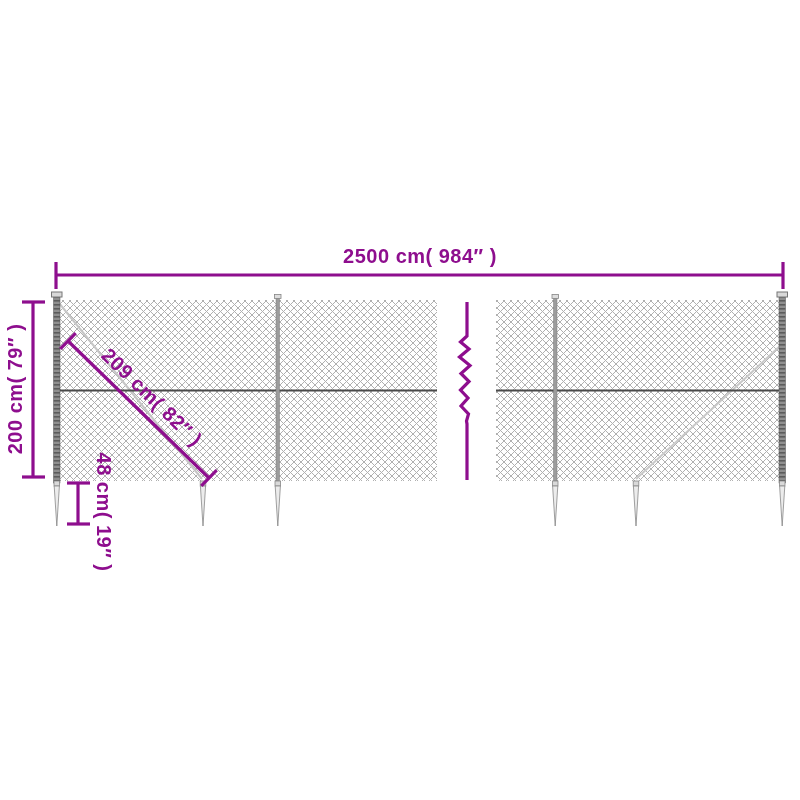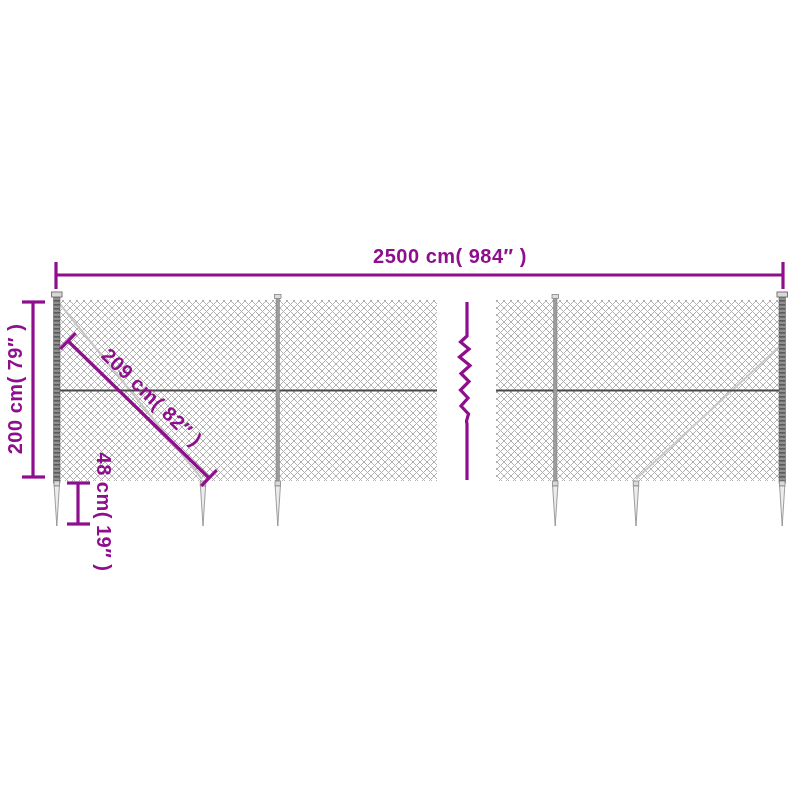--- a/index.html
+++ b/index.html
@@ -13,21 +13,21 @@
   #fence-svg{position:absolute;left:0;top:0;}
   .dim-label{
     position:absolute;
     color:#8E0E8E;
     font-weight:bold;
     font-size:20px;
     white-space:nowrap;
     letter-spacing:0.5px;
     line-height:1;
   }
-  .lbl-total{left:420px;top:256px;transform:translate(-50%,-50%);margin-left:30px;}
+  .lbl-total{left:420px;top:256px;transform:translate(-50%,-50%);}
   .lbl-height{left:15px;top:389px;transform:translate(-50%,-50%) rotate(-90deg);}
   .lbl-brace{left:152px;top:397px;transform:translate(-50%,-50%) rotate(44deg);}
   .lbl-spike{left:104px;top:512px;transform:translate(-50%,-50%) rotate(90deg);}
 </style>
 </head>
 <body>
 
 <div id="canvas">
 
   <svg id="fence-svg" width="800" height="800" viewBox="0 0 800 800">

